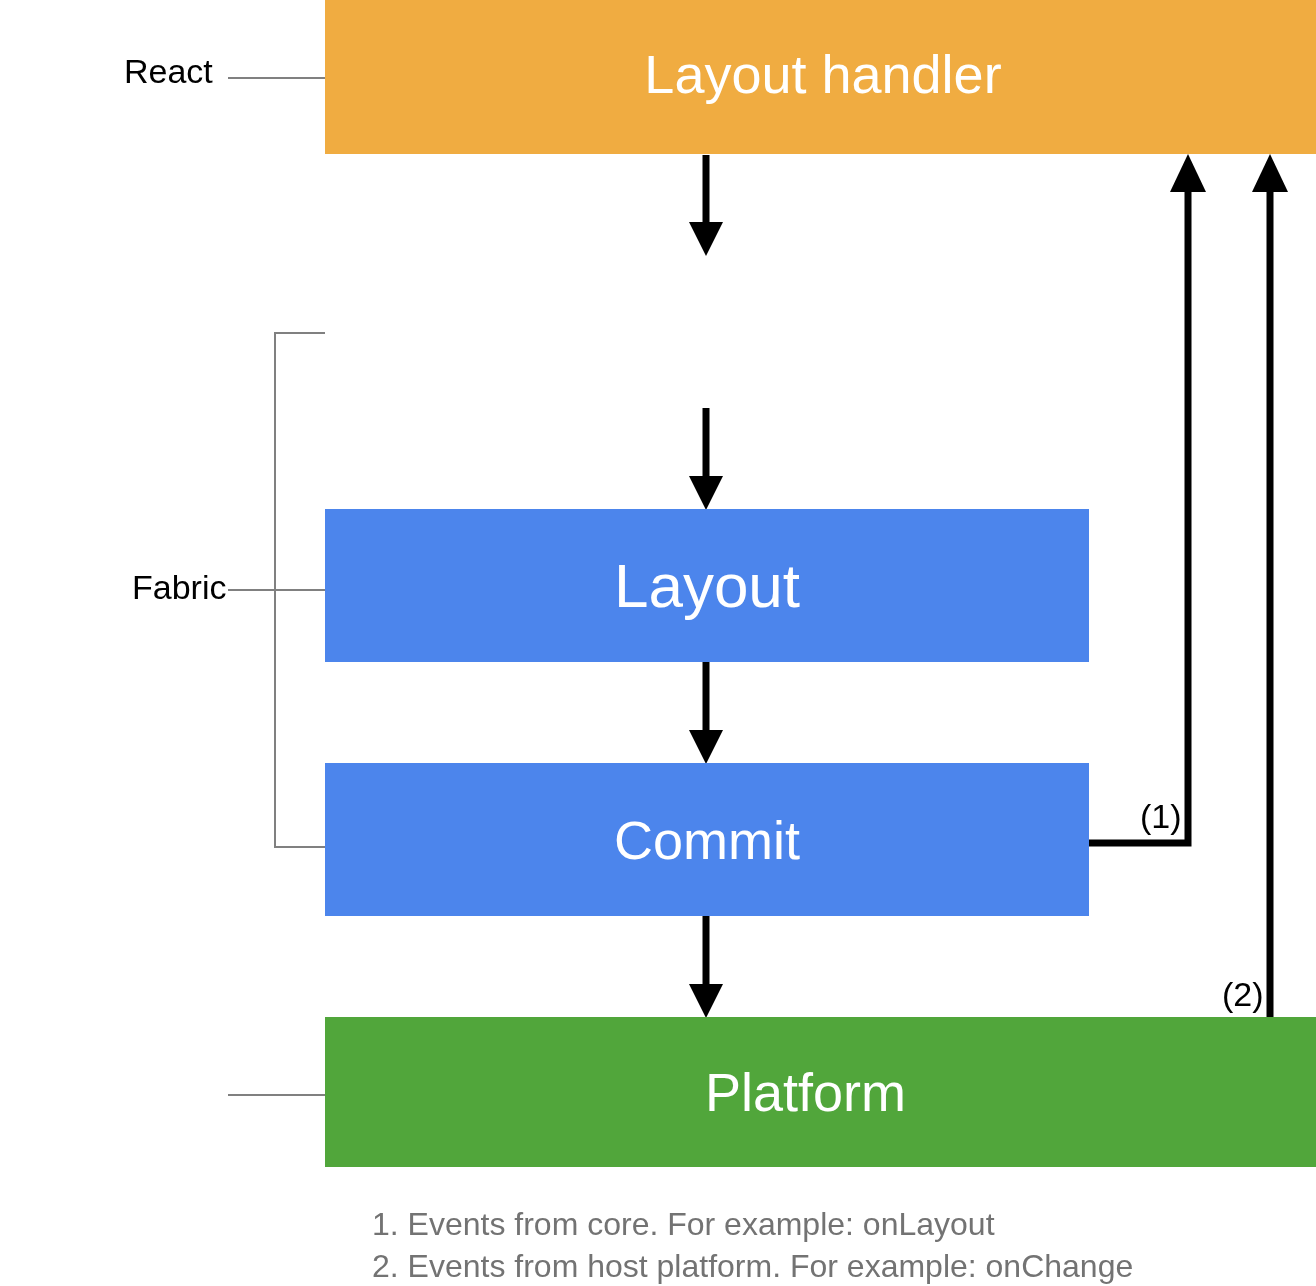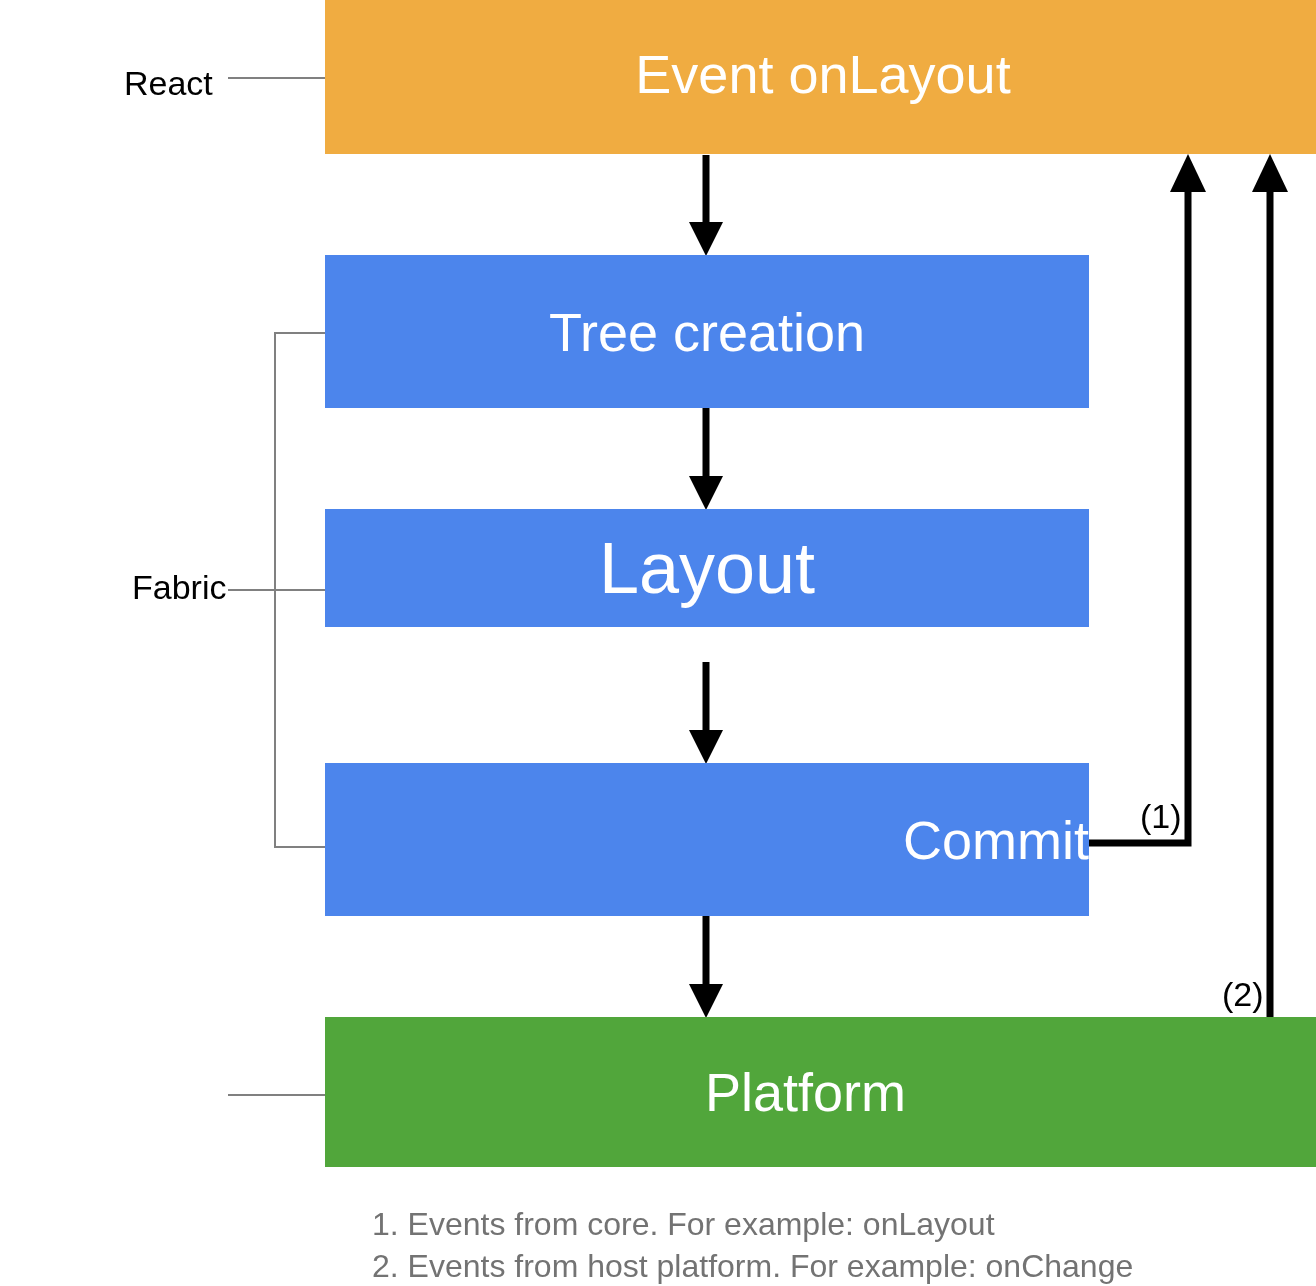--- a/index.html
+++ b/index.html
@@ -49,50 +49,49 @@
     left: 325px;
     top: 255px;
     width: 764px;
     height: 153px;
     font-size: 54px;
   }
   .node-box.layout {
     left: 325px;
     top: 509px;
     width: 764px;
-    height: 118px;
-    font-size: 72px;
+    height: 153px;
+    font-size: 62px;
   }
   .node-box.commit {
     left: 325px;
     top: 763px;
     width: 764px;
     height: 153px;
     font-size: 54px;
-    justify-content: flex-end;
   }
   .node-box.mounting {
     left: 325px;
     top: 1017px;
     width: 991px;
     height: 150px;
     font-size: 54px;
     padding-right: 30px;
     box-sizing: border-box;
   }
   .side-label {
     position: absolute;
     font-family: "Liberation Sans", sans-serif;
     color: #000000;
     font-size: 34px;
     white-space: nowrap;
   }
   .side-label.react-label {
     left: 124px;
-    top: 64px;
+    top: 52px;
   }
   .side-label.fabric-label {
     left: 132px;
     top: 568px;
   }
   .side-label.host-label {
     left: 2px;
     top: 1077px;
   }
   .ref-label {
@@ -165,26 +164,23 @@
 
     <g>
       <path d="M 325 333 L 275 333 L 275 847 L 325 847" stroke="#808080" stroke-width="2" fill="none"></path>
       <line x1="228" y1="590" x2="325" y2="590" stroke="#808080" stroke-width="2"></line>
     </g>
 
     <line x1="228" y1="1095" x2="325" y2="1095" stroke="#808080" stroke-width="2"></line>
   </svg>
 
   <div class="node-box event-handler" style="background:#F0AC41">
-    <span>Event onLayout</span>
-  </div>
-
-  <div class="node-box tree-creation" style="background:#4C85EC">
-    <span>Tree creation</span>
-  </div>
+    <span>Layout handler</span>
+  </div>
+
 
   <div class="node-box layout" style="background:#4C85EC">
     <span>Layout</span>
   </div>
 
   <div class="node-box commit" style="background:#4C85EC">
     <span>Commit</span>
   </div>
 
   <div class="node-box mounting" style="background:#51A63B">

